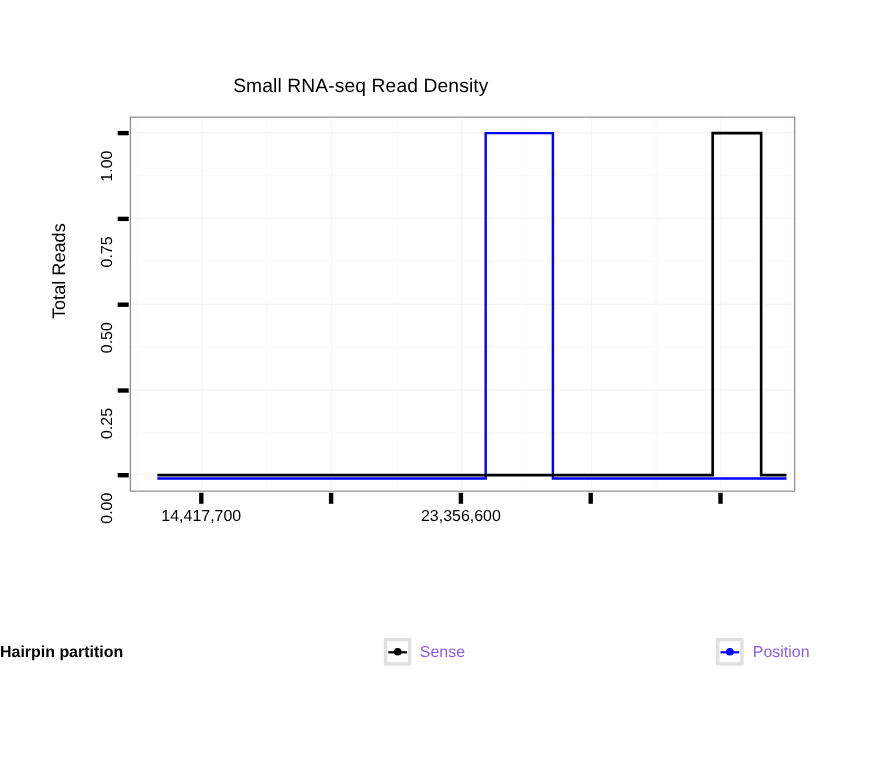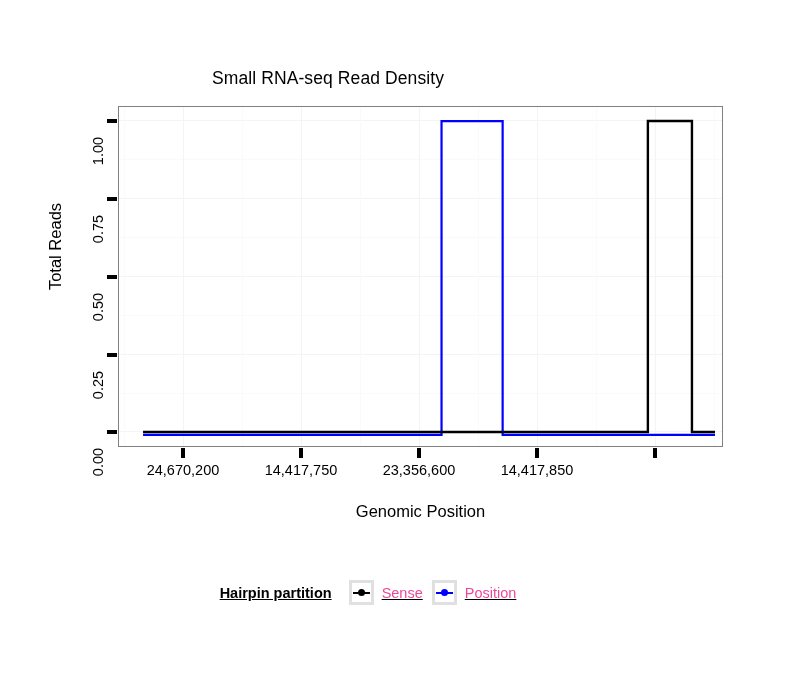--- a/index.html
+++ b/index.html
@@ -131,23 +131,22 @@
   }
 
   
   #legend {
     position: absolute;
     left: 0;
     top: 580px;
     width: 745px;
     display: flex;
     align-items: center;
-    justify-content: center;
+    justify-content: space-between;
     gap: 0px;
-    text-decoration: underline;
   }
   #legend-title {
     font-size: 14.5px;
     font-weight: bold;
     color: #000000;
     margin-right: 17px;
     white-space: nowrap;
   }
   .legend-entry {
     display: flex;
@@ -177,21 +176,21 @@
     left: 50%;
     top: 50%;
     width: 7px;
     height: 7px;
     margin-left: -3.5px;
     margin-top: -3.5px;
     border-radius: 50%;
   }
   .legend-label {
     font-size: 14.5px;
-    color: #ec4899;
+    color: #8b5cf6;
     white-space: nowrap;
   }
 </style>
 </head>
 <body>
 
 <div id="chart-root">
 
   <div id="chart-title">Small RNA-seq Read Density</div>
 
@@ -244,26 +243,23 @@
       </svg>
     </div>
   </div>
 
   <div class="tick-mark tick-x" style="left:181px;"></div>
   <div class="tick-mark tick-x" style="left:299px;"></div>
   <div class="tick-mark tick-x" style="left:417px;"></div>
   <div class="tick-mark tick-x" style="left:535px;"></div>
   <div class="tick-mark tick-x" style="left:653px;"></div>
 
-  <div class="tick-label-x" style="left:113px;">24,670,200</div>
-  <div class="tick-label-x" style="left:231px;">14,417,750</div>
+  <div class="tick-label-x" style="left:113px;">14,417,700</div>
   <div class="tick-label-x" style="left:349px;">23,356,600</div>
-  <div class="tick-label-x" style="left:467px;">14,417,850</div>
-
-  <div id="xlab">Genomic Position</div>
+
 
   <div id="legend">
     <div id="legend-title">Hairpin partition</div>
 
     <div class="legend-entry">
       <div class="legend-key">
         <div class="key-line" style="background:#000000;"></div>
         <div class="key-dot" style="background:#000000;"></div>
       </div>
       <div class="legend-label">Sense</div>

